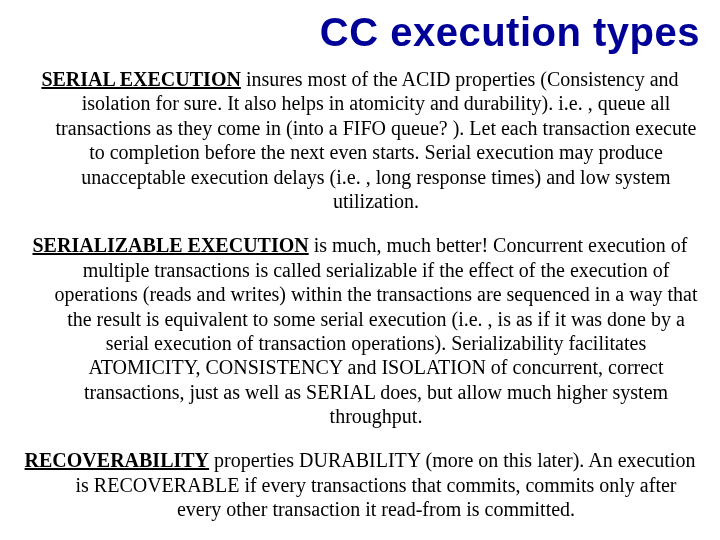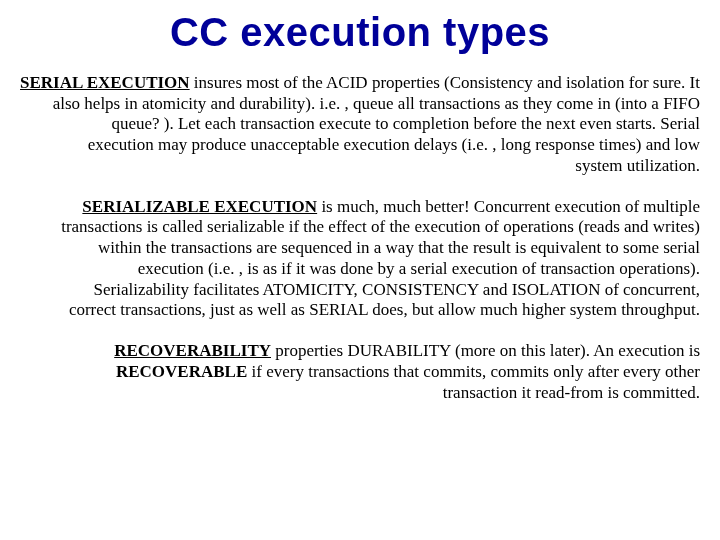--- a/index.html
+++ b/index.html
@@ -10,38 +10,38 @@
       font-family: "Times New Roman", Times, serif;
       color: #000000;
       padding: 10px 20px 20px 20px;
       overflow: hidden;
     }
     .title {
       font-family: Arial, Helvetica, sans-serif;
       font-size: 40px;
       font-weight: bold;
       color: #000099;
-      text-align: center;
-      margin-bottom: 18px;
+      text-align: right;
+      margin-bottom: 12px;
       letter-spacing: 0.5px;
     }
     .para {
-      font-size: 17px;
+      font-size: 20px;
       line-height: 1.22;
-      text-align: right;
+      text-align: center;
       margin-bottom: 20px;
       padding-left: 32px;
       text-indent: -32px;
     }
     .lead {
       font-weight: bold;
       text-decoration: underline;
     }
     .boldonly {
-      font-weight: bold;
+      font-weight: normal;
     }
   </style>
 </head>
 <body>
 
 <h1 class="title">CC execution types</h1>
 
 <p class="para">
   <span class="lead">SERIAL EXECUTION</span><span> insures most of the ACID properties (Consistency and isolation for sure. It also helps in atomicity and durability). i.e. , queue all transactions as they come in (into a FIFO queue? ). Let each transaction execute to completion before the next even starts. Serial execution may produce unacceptable execution delays (i.e. , long response times) and low system utilization.</span>
 </p>

